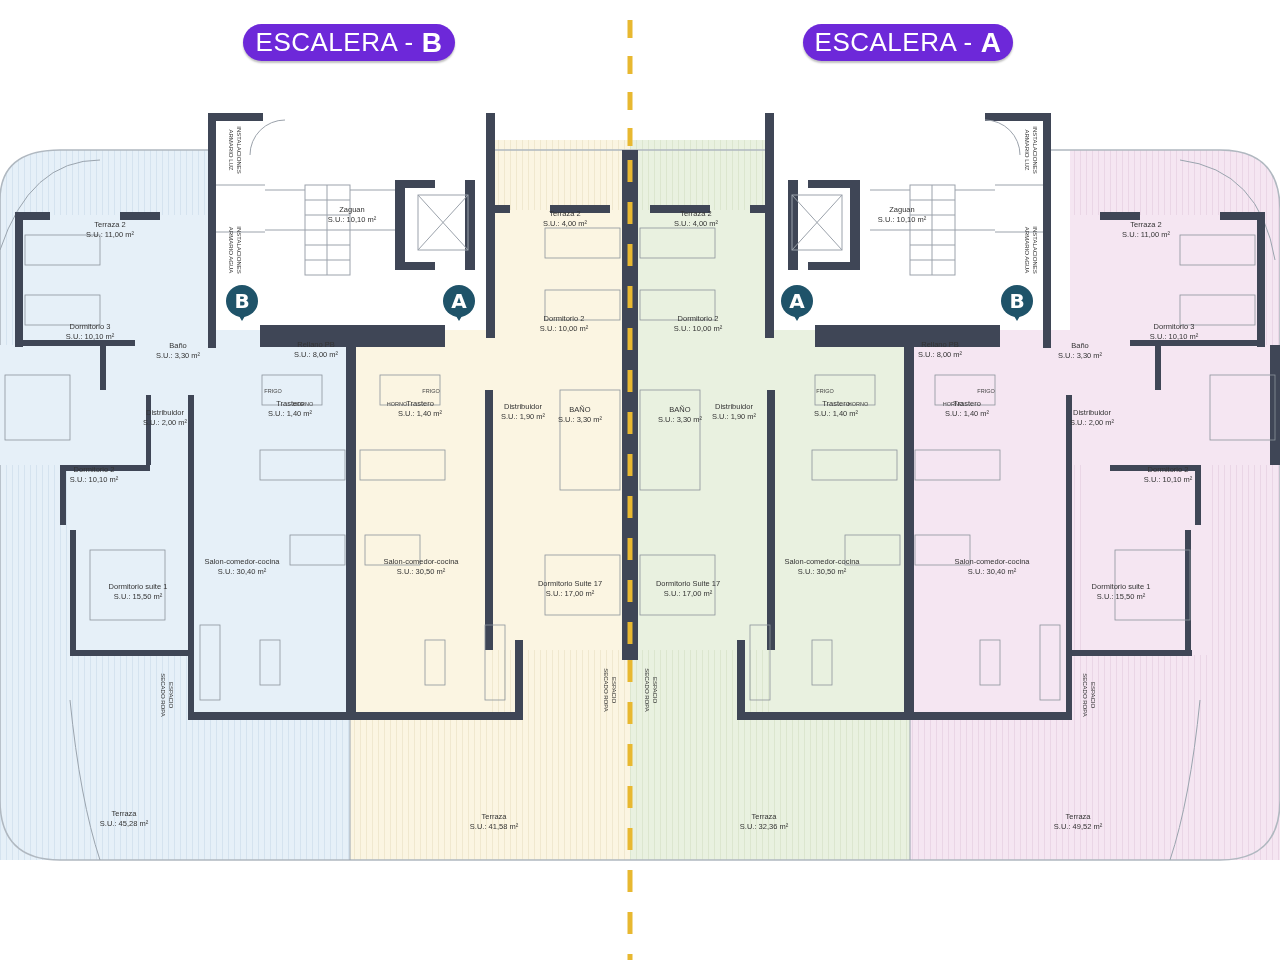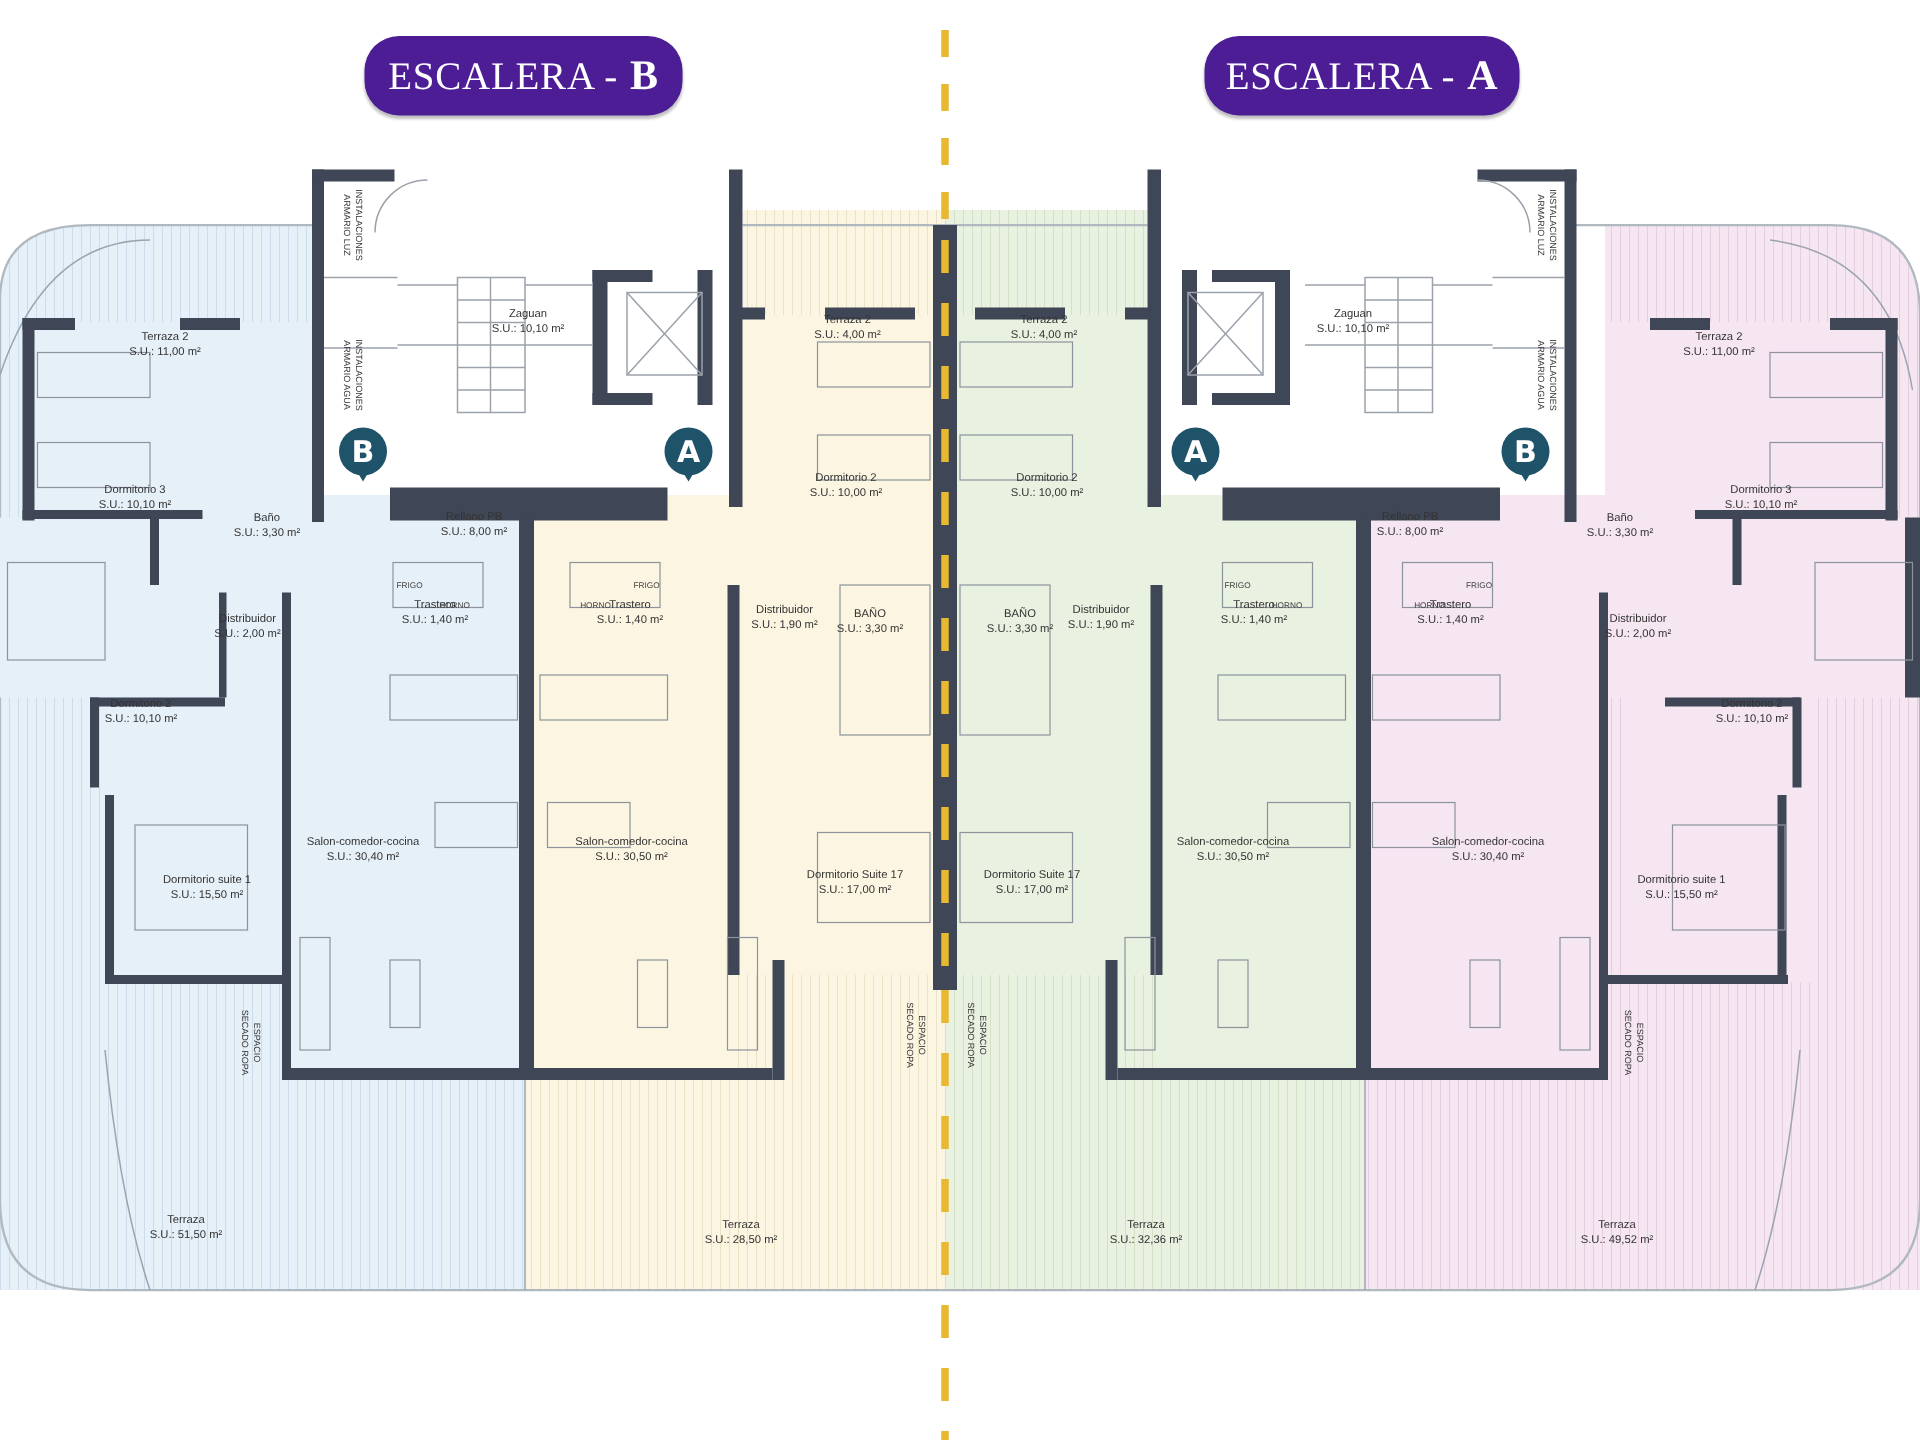--- a/index.html
+++ b/index.html
@@ -1,24 +1,24 @@
 <!DOCTYPE html>
 <html><head>
 <meta charset="utf-8">
 <style>
   * { box-sizing: border-box; margin: 0; padding: 0; }
   html, body { width: 1280px; height: 960px; background: #ffffff; overflow: hidden; }
   body { font-family: "Liberation Sans", sans-serif; color: #333; position: relative; }
   #plan { position: absolute; left: 0; top: 0; width: 1280px; height: 960px; }
 
   .title-pill {
-    position: absolute; top: 24px; height: 53px; border-radius: 23px;
-    background: #4c1d95; color: #ffffff;
+    position: absolute; top: 24px; height: 37px; border-radius: 23px;
+    background: #6d28d9; color: #ffffff;
     display: flex; align-items: center; justify-content: center;
-    font-family: Liberation Serif, serif; font-size: 26px; letter-spacing: 0.5px;
+    font-family: Liberation Sans, sans-serif; font-size: 26px; letter-spacing: 0.5px;
     box-shadow: 0 2px 2px rgba(0,0,0,0.25);
   }
   .title-pill .letter { font-weight: bold; margin-left: 8px; font-size: 28px; }
 
   .lbl {
     position: absolute; transform: translate(-50%, -50%);
     text-align: center; font-size: 7.5px; line-height: 9.5px; color: #333;
     white-space: nowrap; pointer-events: none; margin-top: 48px;
   }
   .lbl .nm, .lbl .ar { display: block; }
@@ -335,21 +335,21 @@
 <div class="lbl" style="left:290px; top:360px;">
   <span class="nm">Trastero</span>
     <span class="ar">S.U.: 1,40 m²</span>
 </div>
 <div class="lbl" style="left:242px; top:518px;">
   <span class="nm">Salon-comedor-cocina</span>
     <span class="ar">S.U.: 30,40 m²</span>
 </div>
 <div class="lbl" style="left:124px; top:770px;">
   <span class="nm">Terraza</span>
-    <span class="ar">S.U.: 51,50 m²</span>
+    <span class="ar">S.U.: 45,28 m²</span>
 </div>
 <div class="vlbl" style="left:166px; top:695px;">
   <span>ESPACIO</span>
     <span>SECADO ROPA</span>
 </div>
 
 <div class="lbl" style="left:565px; top:170px;">
   <span class="nm">Terraza 2</span>
     <span class="ar">S.U.: 4,00 m²</span>
 </div>
@@ -372,21 +372,21 @@
 <div class="lbl" style="left:421px; top:518px;">
   <span class="nm">Salon-comedor-cocina</span>
     <span class="ar">S.U.: 30,50 m²</span>
 </div>
 <div class="lbl" style="left:570px; top:540px;">
   <span class="nm">Dormitorio Suite 17</span>
     <span class="ar">S.U.: 17,00 m²</span>
 </div>
 <div class="lbl" style="left:494px; top:773px;">
   <span class="nm">Terraza</span>
-    <span class="ar">S.U.: 28,50 m²</span>
+    <span class="ar">S.U.: 41,58 m²</span>
 </div>
 <div class="vlbl" style="left:609px; top:690px;">
   <span>ESPACIO</span>
     <span>SECADO ROPA</span>
 </div>
 
 <div class="lbl" style="left:696px; top:170px;">
   <span class="nm">Terraza 2</span>
     <span class="ar">S.U.: 4,00 m²</span>
 </div>

